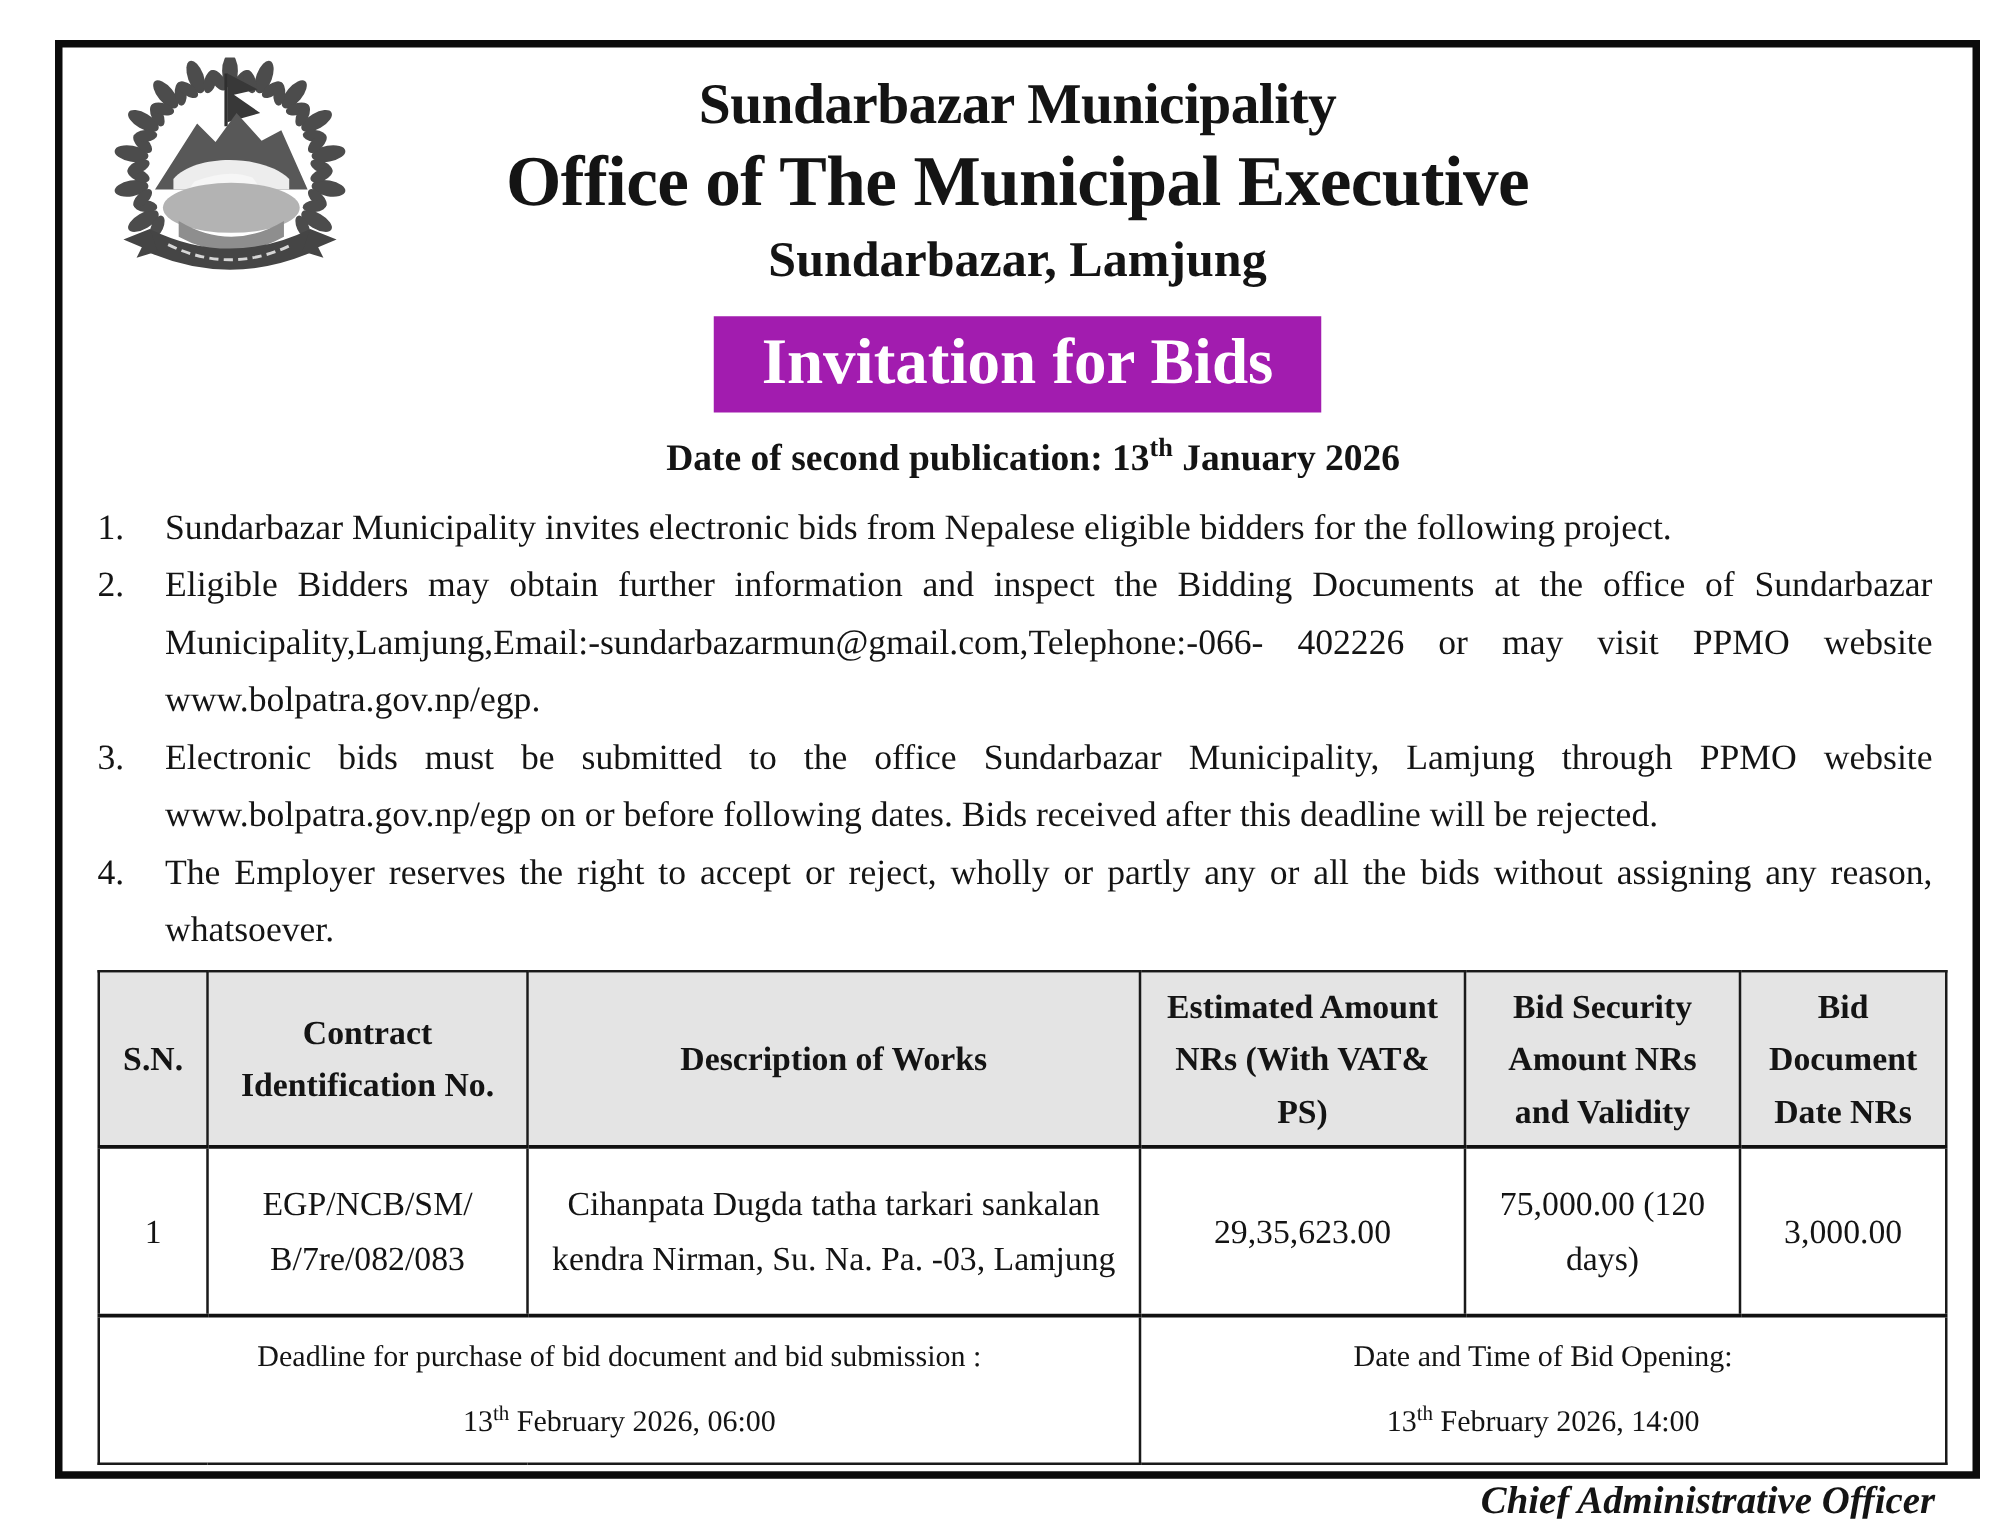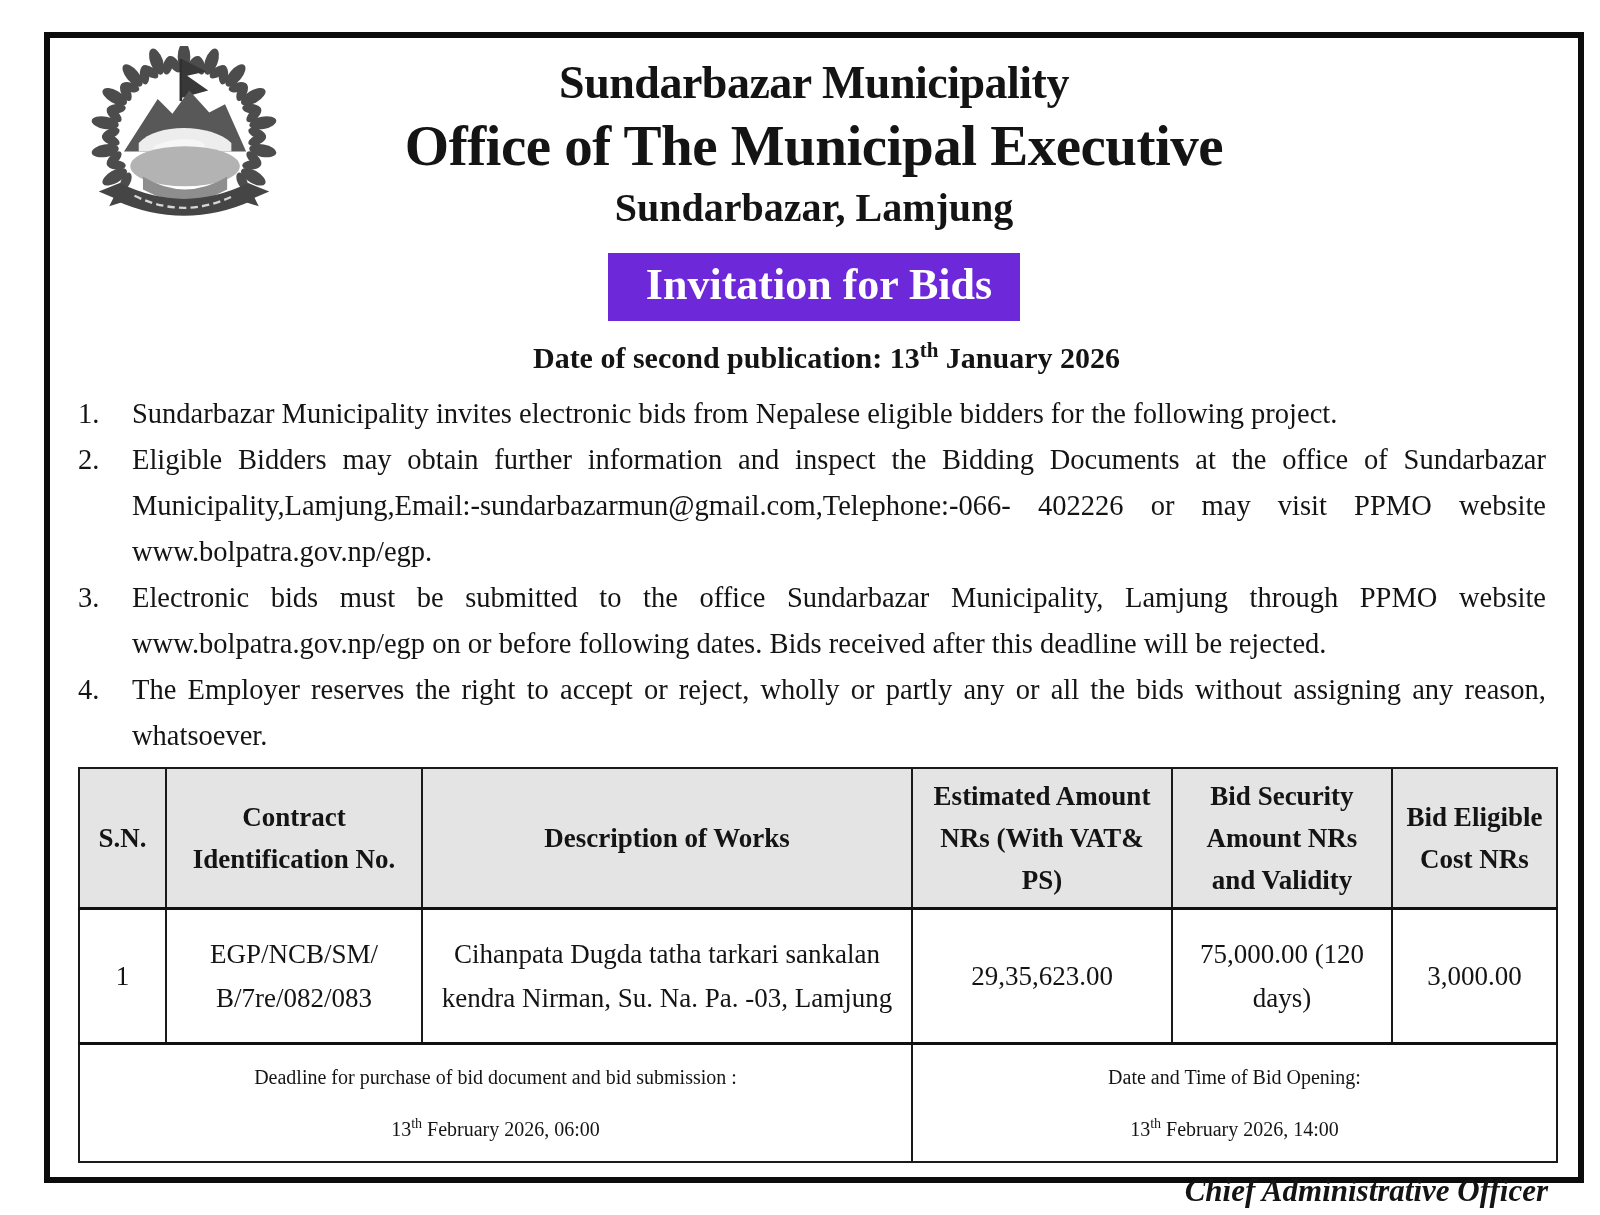--- a/index.html
+++ b/index.html
@@ -18,23 +18,23 @@
   }
   .emblem {
     position:absolute; left:34px; top:8px; width:200px; height:190px;
   }
   .header-block { text-align:center; padding-top:16px; }
   .title-municipality { font-size:46px; font-weight:bold; line-height:1.25; letter-spacing:-0.5px; }
   .title-office { font-size:57px; font-weight:bold; line-height:1.18; letter-spacing:-0.5px; }
   .title-location { font-size:40px; font-weight:bold; line-height:1.45; }
   .title-province { font-size:32px; font-weight:bold; line-height:1.15; }
   .banner-box {
-    display:inline-block; background:#6d28d9; color:#ffffff;
-    font-size:44px; font-weight:bold; line-height:1.1;
-    padding:8px 28px 12px 38px; margin-top:16px;
+    display:inline-block; background:#a21caf; color:#ffffff;
+    font-size:52px; font-weight:bold; line-height:1.1;
+    padding:8px 38px 12px 38px; margin-top:16px;
   }
   .publication-line { font-size:30px; font-weight:bold; margin-top:20px;padding-left:25px; }
   sup.ordinal { font-size:70%; vertical-align:super; line-height:0; }
 
   .notice-list { margin:16px 32px 0 28px; }
   .notice-item { display:flex; font-size:28.5px; line-height:46px; }
   .notice-item .num { width:54px; flex:0 0 54px; }
   .notice-item .txt { flex:1; text-align:justify; }
 
   table.bid-table {
@@ -44,21 +44,21 @@
   }
   table.bid-table th, table.bid-table td {
     border:2px solid #1a1a1a; text-align:center; vertical-align:middle;
     padding:6px 12px; overflow:hidden;
   }
   table.bid-table thead th {
     background:#e4e4e4; font-weight:bold; font-size:27px;
     height:133px; line-height:42px; border-bottom:3px solid #111;
   }
   table.bid-table td.data-cell { height:135px; line-height:44px; border-bottom:3px solid #111; }
-  table.bid-table td.foot-cell { height:112px; line-height:52px; font-size:20px; }
+  table.bid-table td.foot-cell { height:112px; line-height:52px; font-size:24px; }
   .sig-line {
     text-align:right; margin:10px 30px 0 0;
     font-size:31px; font-weight:bold; font-style:italic;
   }
 </style>
 </head>
 <body>
 
 <div class="sheet">
   <div class="frame">
@@ -141,21 +141,21 @@
           <col style="width:220px">
           <col style="width:165px">
       </colgroup>
       <thead>
         <tr>
           <th>S.N.</th>
           <th>Contract Identification No.</th>
           <th>Description of Works</th>
           <th>Estimated Amount NRs (With VAT&amp; PS)</th>
           <th>Bid Security Amount NRs and Validity</th>
-          <th>Bid Eligible Cost NRs</th>
+          <th>Bid Document Date NRs</th>
         </tr>
       </thead>
       <tbody>
         <tr>
           <td class="data-cell">1</td>
           <td class="data-cell">EGP/NCB/SM/ B/7re/082/083</td>
           <td class="data-cell">Cihanpata Dugda tatha tarkari sankalan kendra Nirman, Su. Na. Pa. -03, Lamjung</td>
           <td class="data-cell">29,35,623.00</td>
           <td class="data-cell">75,000.00 (120 days)</td>
           <td class="data-cell">3,000.00</td>

